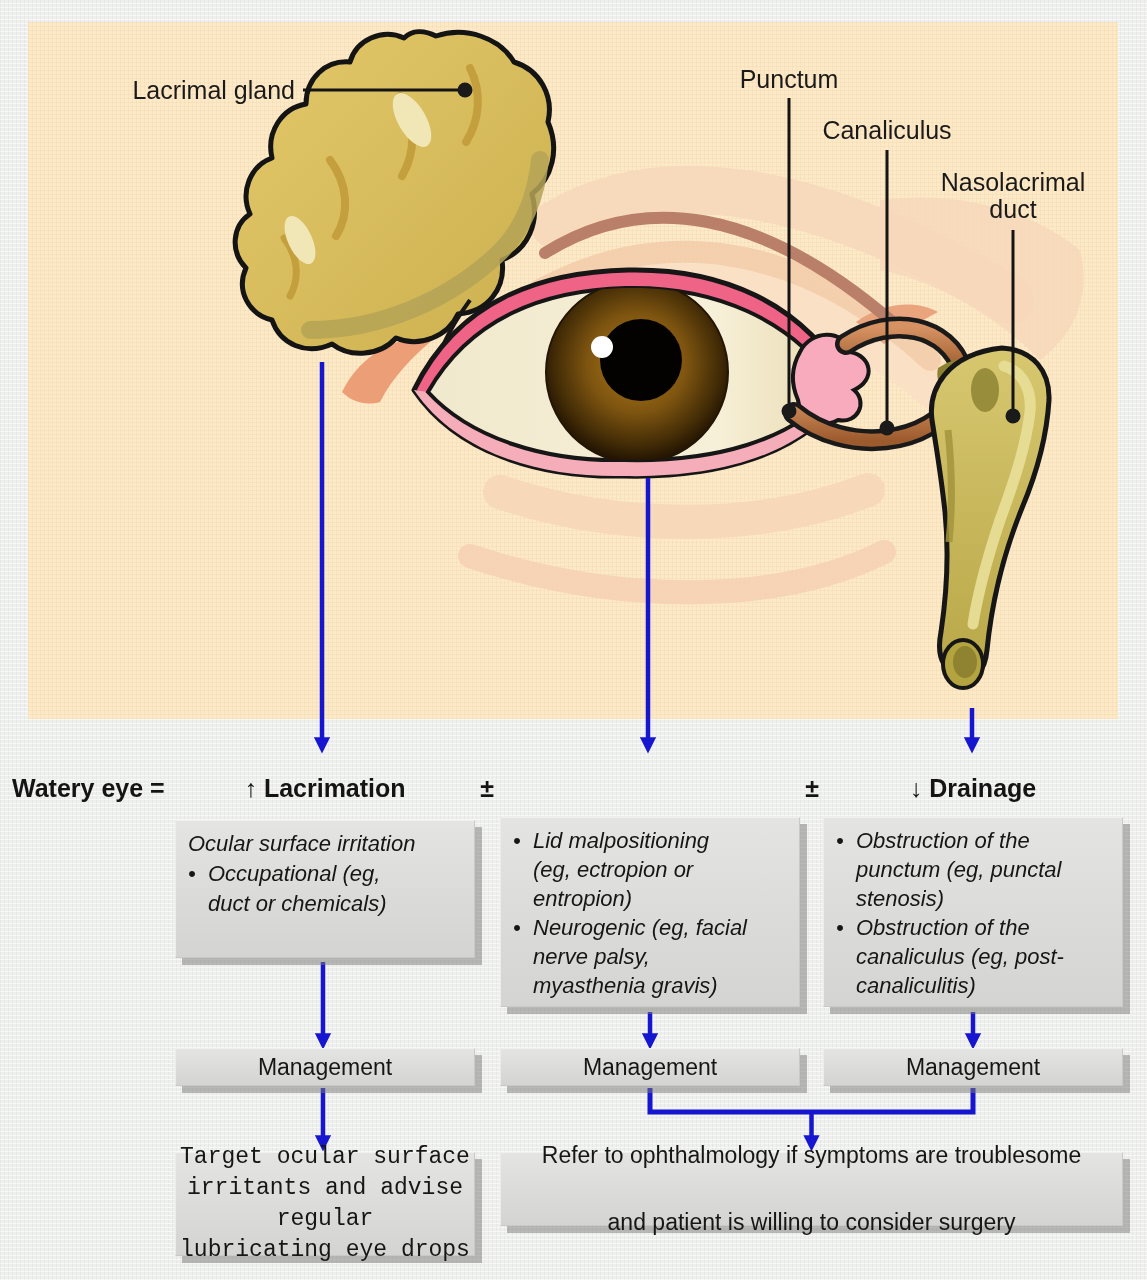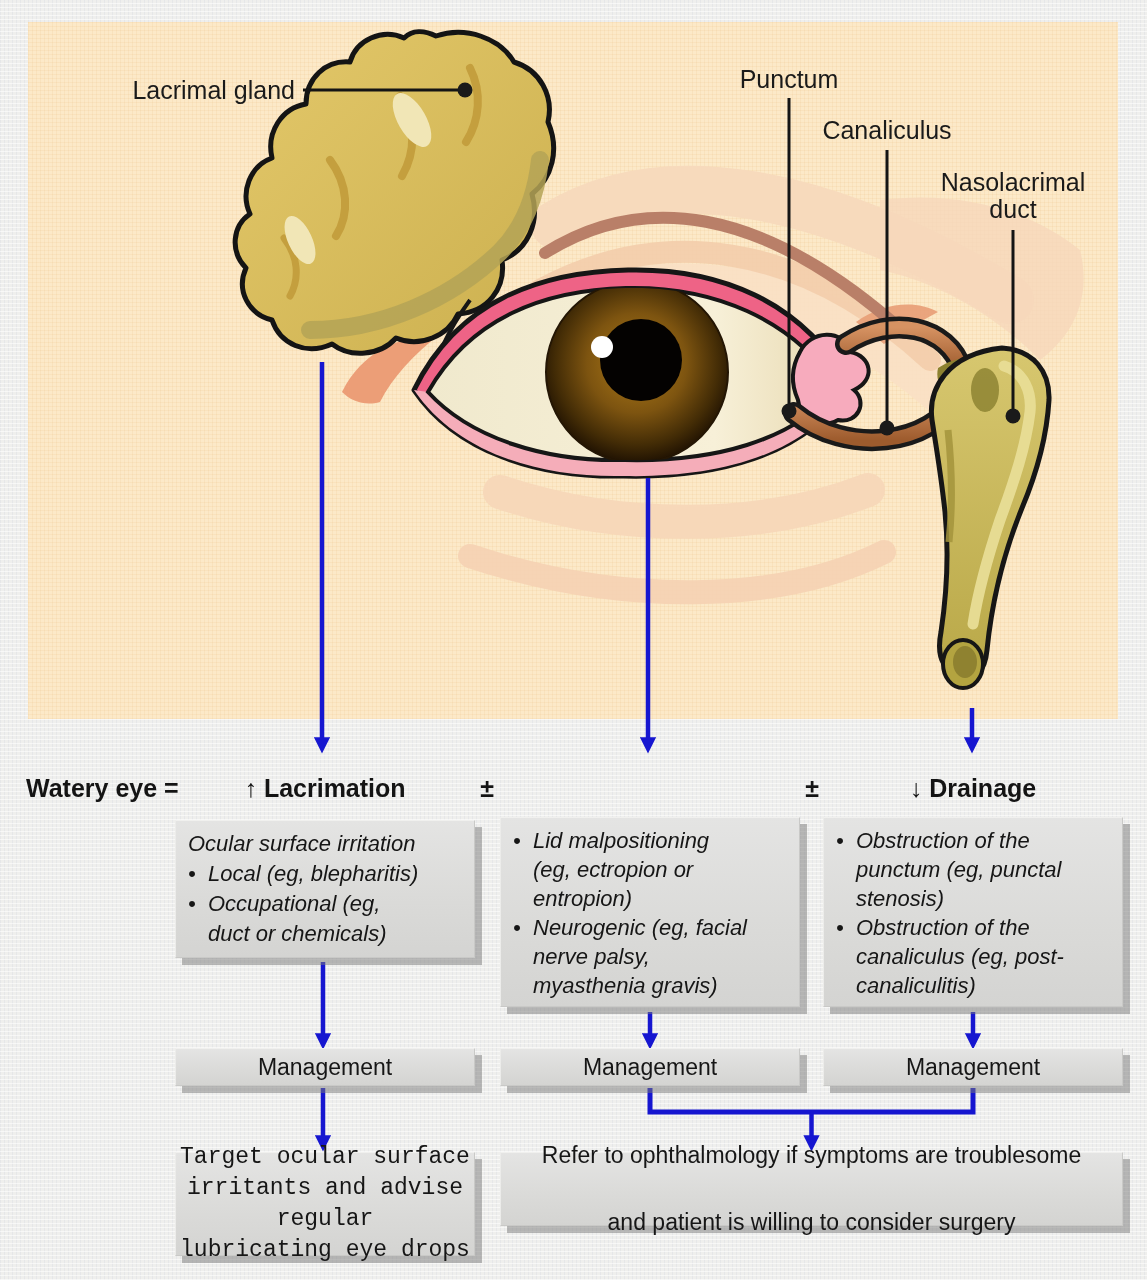--- a/index.html
+++ b/index.html
@@ -176,30 +176,29 @@
     <g stroke="#1616d0" stroke-width="4.5" fill="none">
       <line x1="323" y1="962" x2="323" y2="1034" marker-end="url(#ahB)"></line>
       <line x1="650" y1="1012" x2="650" y2="1034" marker-end="url(#ahB)"></line>
       <line x1="973" y1="1012" x2="973" y2="1034" marker-end="url(#ahB)"></line>
       <line x1="323" y1="1088" x2="323" y2="1136" marker-end="url(#ahB)"></line>
       <path d="M 650,1088 L 650,1112 L 973,1112 L 973,1088" stroke-width="5"></path>
       <line x1="811.5" y1="1112" x2="811.5" y2="1136" marker-end="url(#ahB)"></line>
     </g>
   </svg>
 
-  <div class="eq" style="left:26px;">Watery eye =</div>
+  <div class="eq" style="left:12px;">Watery eye =</div>
   <div class="eq ctr" style="left:325px;"><span class="thin">↑</span>&nbsp;<span>Lacrimation</span></div>
   <div class="eq ctr" style="left:487px;">±</div>
   <div class="eq ctr" style="left:650px;margin-top:48px;"><span class="thin">↓</span>&nbsp;<span>Pump function</span></div>
   <div class="eq ctr" style="left:812px;">±</div>
   <div class="eq ctr" style="left:973px;"><span class="thin">↓</span>&nbsp;<span>Drainage</span></div>
 
   <div class="gbox causes" style="left:175px;top:820px;width:300px;height:138px;">
     <div class="cl">Ocular surface irritation</div>
-    <div class="cl"><span class="blt">•</span><span>Local (eg, blepharitis)</span></div>
     <div class="cl"><span class="blt">•</span><span>Occupational (eg,</span></div>
     <div class="cl cont">duct or chemicals)</div>
   </div>
 
   <div class="gbox causes" style="left:500px;top:817px;width:300px;height:190px;">
     <div class="cl cl6"><span class="blt">•</span><span>Lid malpositioning</span></div>
     <div class="cl cl6 cont">(eg, ectropion or</div>
     <div class="cl cl6 cont">entropion)</div>
     <div class="cl cl6"><span class="blt">•</span><span>Neurogenic (eg, facial</span></div>
     <div class="cl cl6 cont">nerve palsy,</div>

